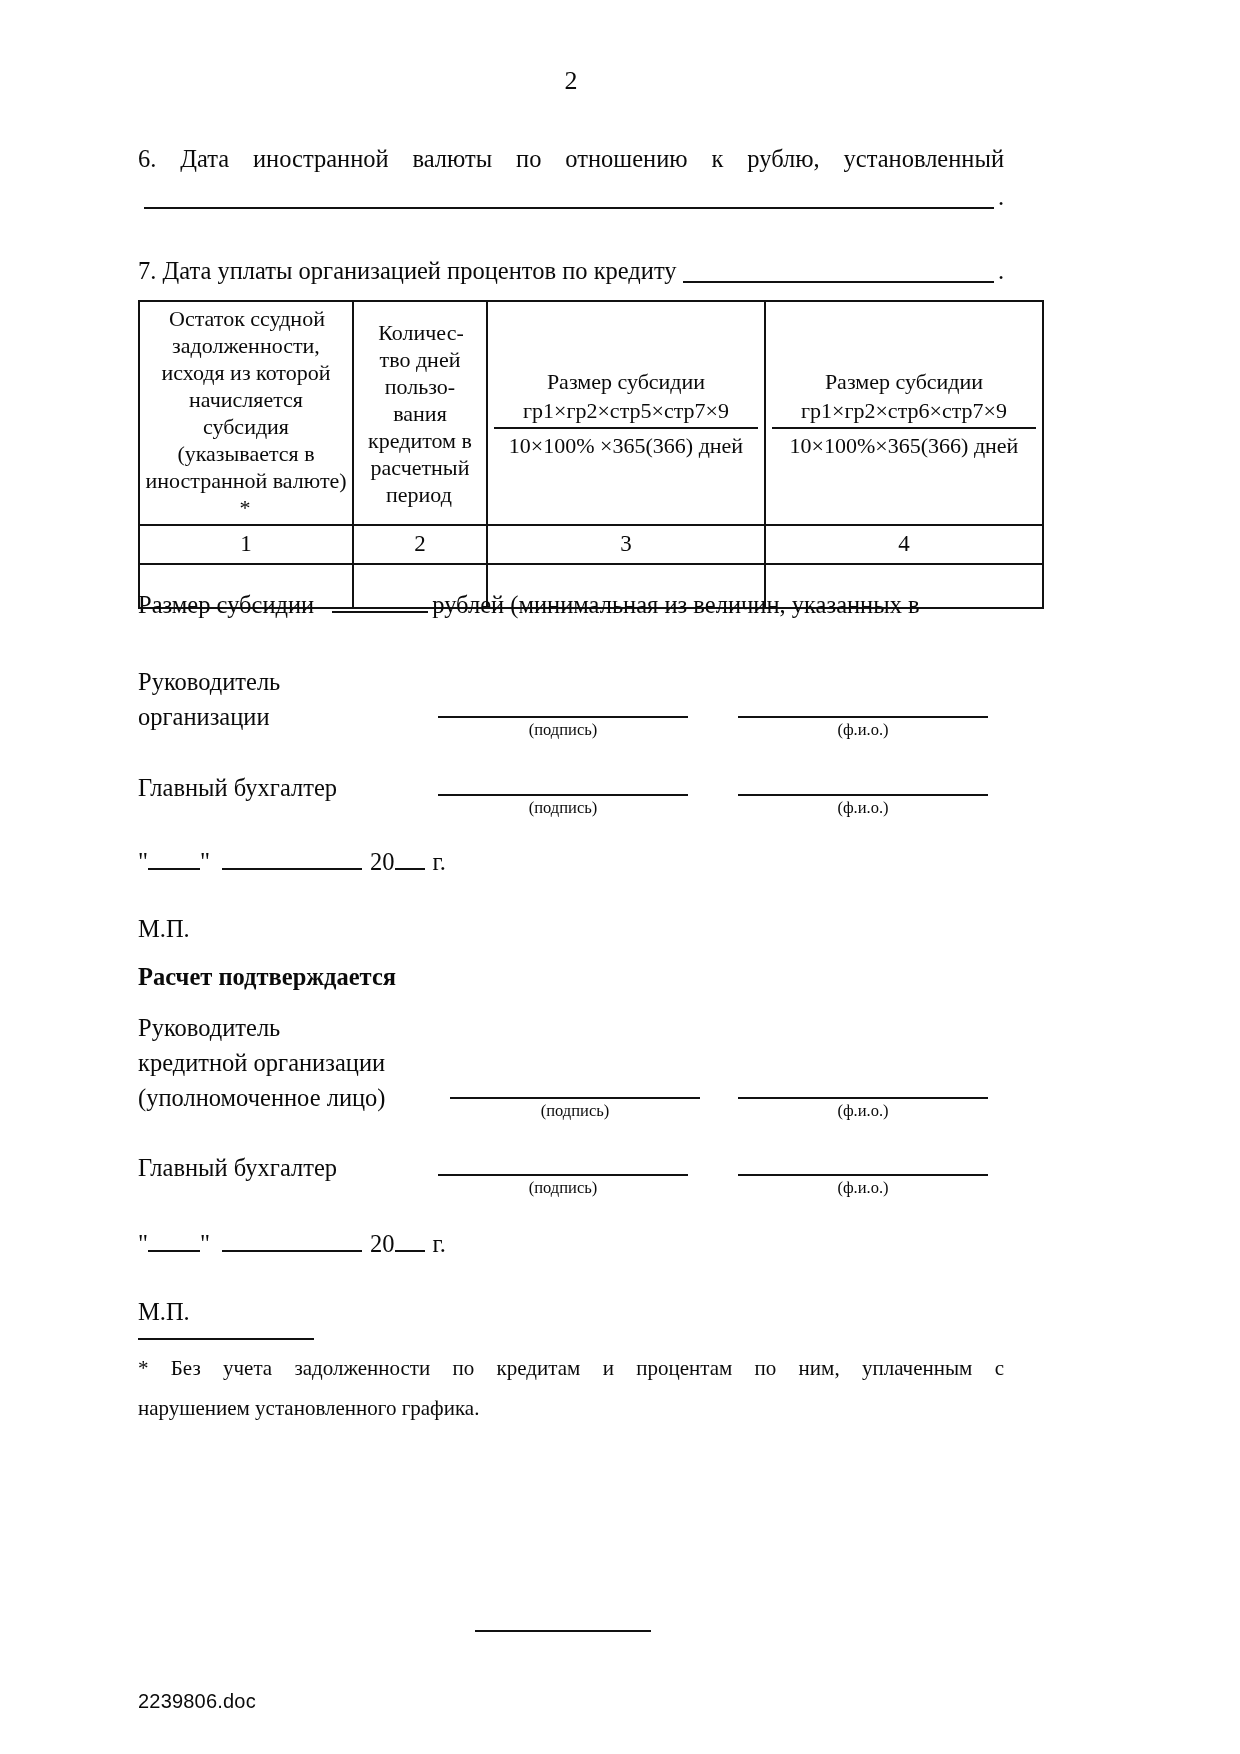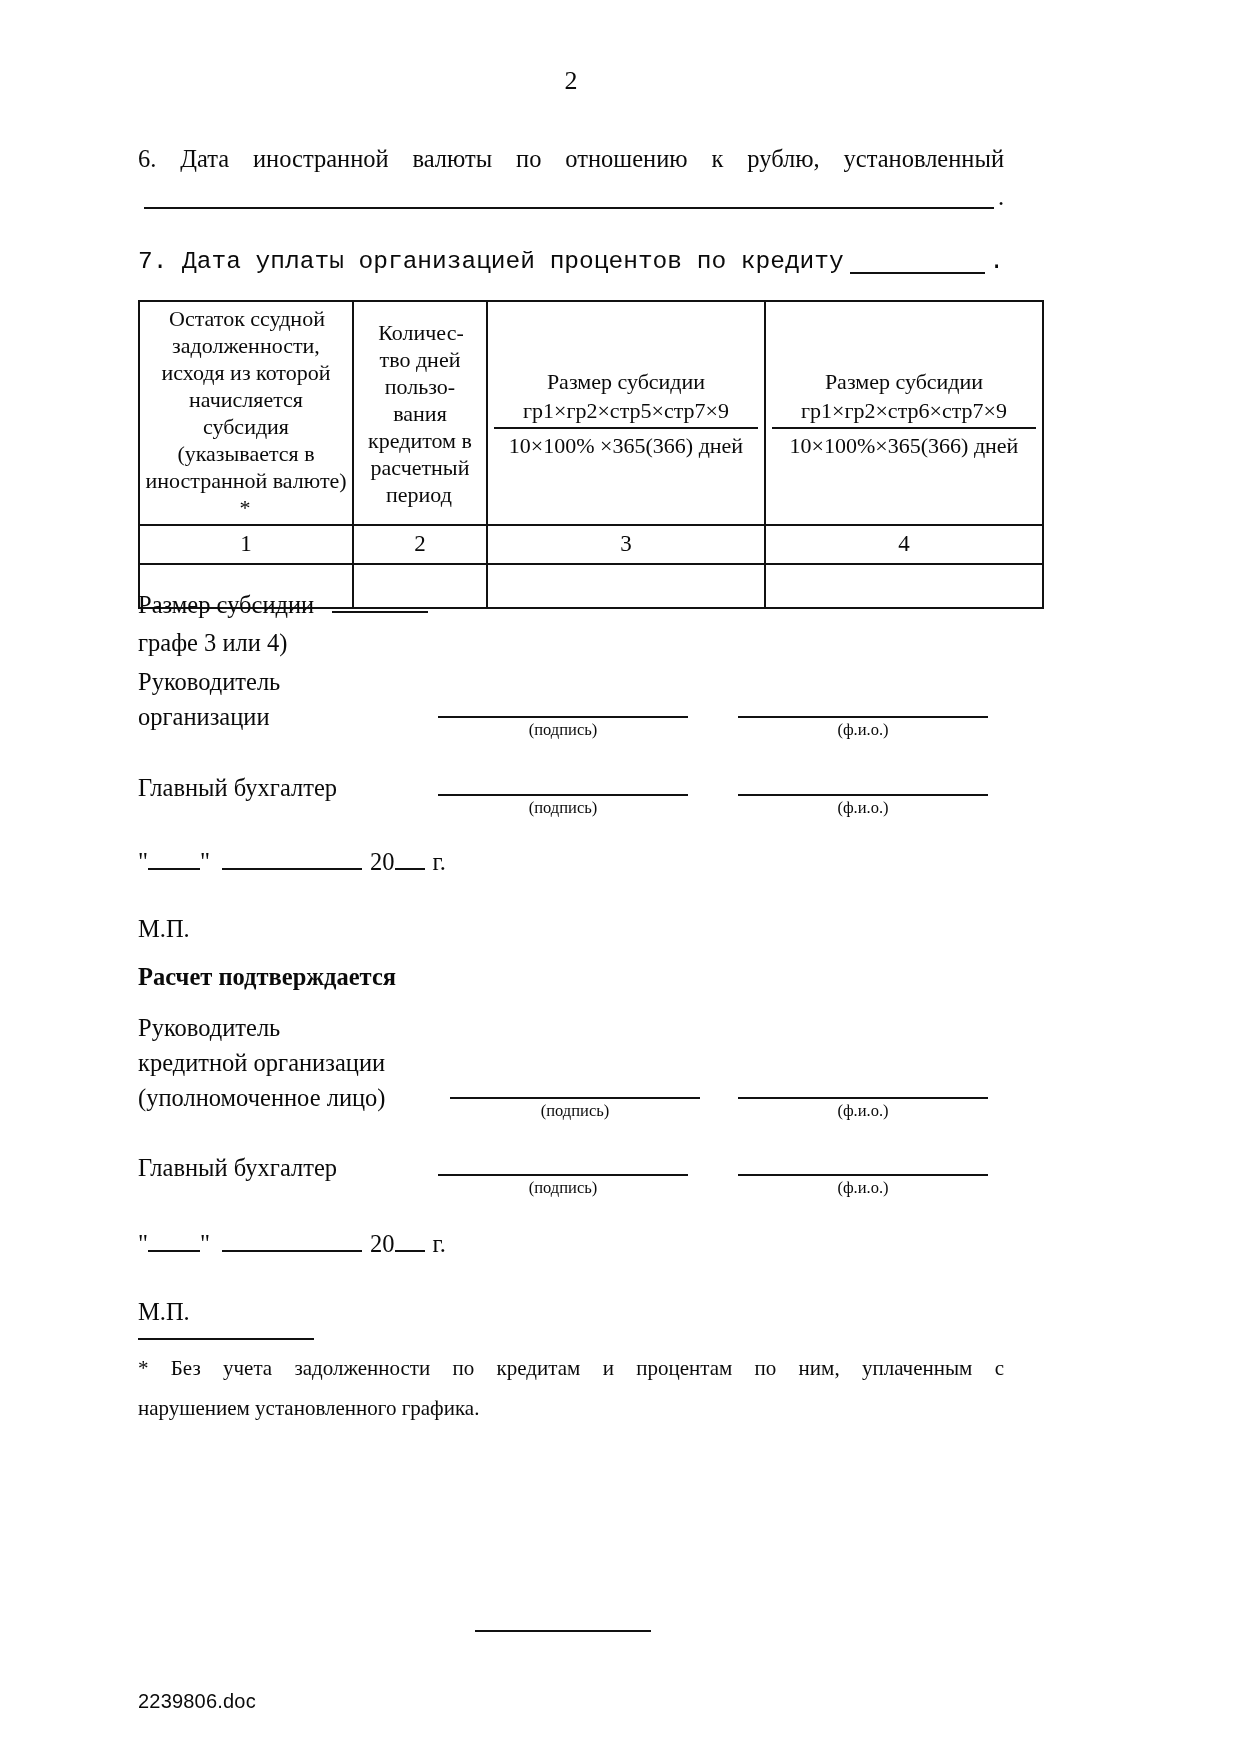--- a/index.html
+++ b/index.html
@@ -191,21 +191,21 @@
         <span class="w">рублю,</span>
           <span class="sp"></span>
         <span class="w">установленный</span>
       </div>
       <div class="jline">
         <span class="fillline"></span>
         <span class="w">.</span>
       </div>
     </div>
 
-    <div class="blk" style="left:0; top:243px; width:866px;font-family:Liberation Mono, monospace;">
+    <div class="blk" style="left:0; top:252px; width:866px;">
       <div class="jline">
         <span class="w">7. Дата уплаты организацией процентов по кредиту</span>
         <span class="fillline"></span>
         <span class="w">.</span>
       </div>
     </div>
 
     <div class="blk" style="left:0; top:300px;">
       <table class="calc">
         <tbody>
@@ -252,23 +252,21 @@
             <td class="c4"></td>
           </tr>
         </tbody>
       </table>
     </div>
 
     <div class="blk" style="left:0; top:586px; width:866px;">
       <div class="jline">
         <span class="w">Размер субсидии</span>
         <span class="small-under" style="width:96px; margin-left:18px; margin-right:4px;"></span>
-      </div>
-      <div class="jline">
-        <span class="w">графе 3 или 4)</span>
+        <span class="w">рублей (минимальная из величин, указанных в</span>
       </div>
     </div>
 
     <div class="blk sig-row" style="left:0; top:664px; width:866px;">
       <div class="sig-label" style="left:0; top:0;">Руководитель
 организации</div>
       <div class="sig-line" style="left:300px; top:52px; width:250px;"></div>
       <div class="sig-cap" style="left:300px; top:58px; width:250px;">(подпись)</div>
       <div class="sig-line" style="left:600px; top:52px; width:250px;"></div>
       <div class="sig-cap" style="left:600px; top:58px; width:250px;">(ф.и.о.)</div>

